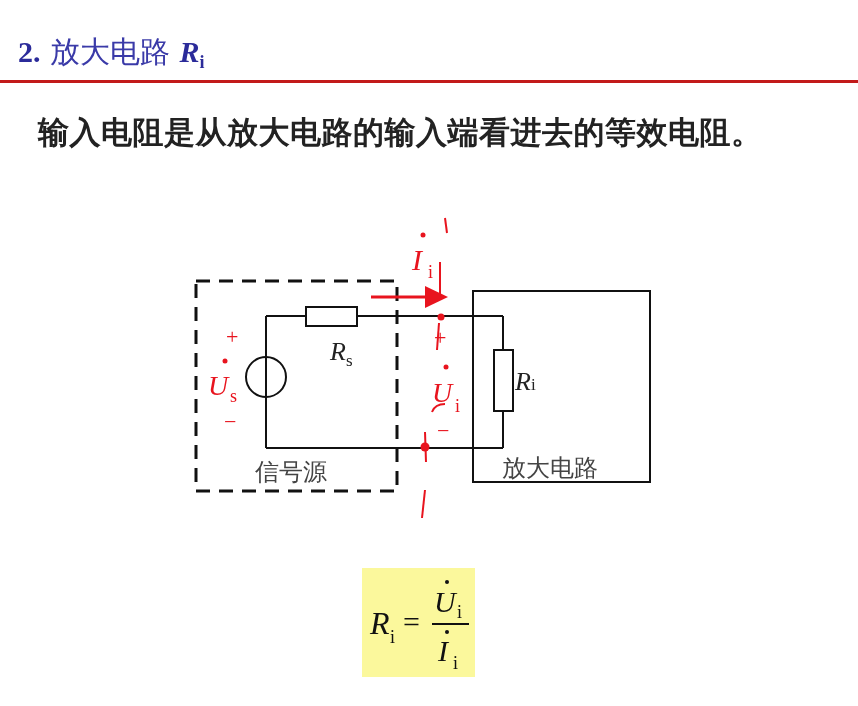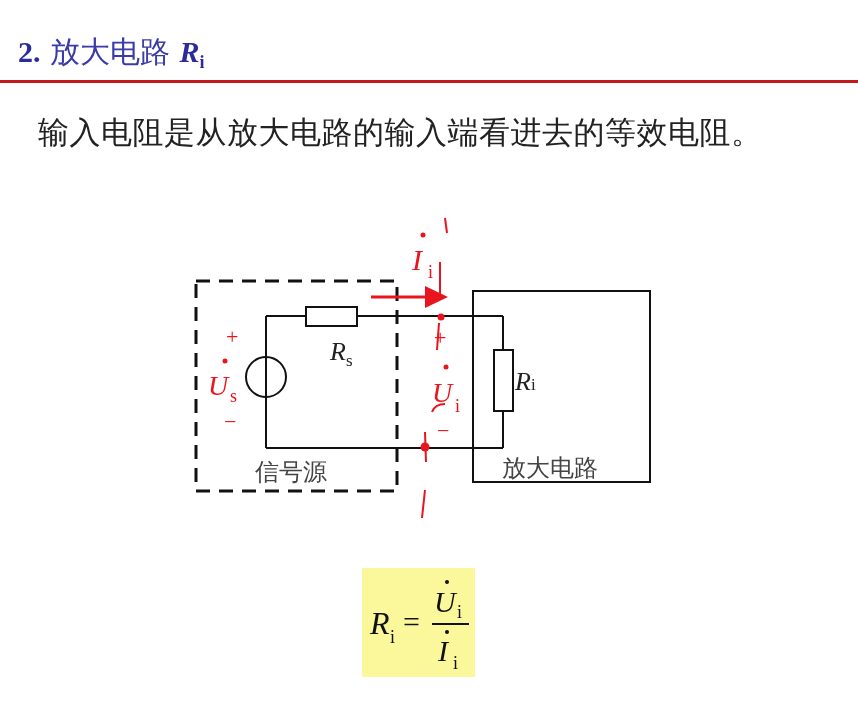--- a/index.html
+++ b/index.html
@@ -2,21 +2,21 @@
 <html><head>
 <meta charset="utf-8">
 <style>
   html, body { margin:0; padding:0; background:#ffffff; }
   body { width:858px; height:706px; position:relative; overflow:hidden; font-family:"DejaVu Sans","Liberation Sans",sans-serif; }
   .title { position:absolute; left:18px; top:32px; font-size:30px; color:#3a3aa8; white-space:nowrap; }
   .title .num { font-family:"Liberation Serif",serif; font-weight:bold; color:#2b2b9a; }
   .title .var { font-family:"Liberation Serif",serif; font-weight:bold; font-style:italic; color:#2b2b9a; }
   .title .sub { font-family:"Liberation Serif",serif; font-size:18px; vertical-align:-6px; color:#2b2b9a; font-weight:bold; }
   .rule { position:absolute; left:0; top:80px; width:858px; height:3px; background:#c21a1a; }
-  .desc { position:absolute; left:38px; top:112px; font-size:31px; color:#222; white-space:nowrap; letter-spacing:0.5px; }
+  .desc { position:absolute; left:38px; top:112px; font-size:31px; color:#222; white-space:nowrap; letter-spacing:0.5px;font-weight:bold; }
   svg.circuit { position:absolute; left:0; top:0; }
   .formula { position:absolute; left:362px; top:568px; width:113px; height:109px; background:#fbf89c; }
 </style>
 </head>
 <body>
 
 <div class="title">
   <span class="num">2.</span>
   <span>放大电路</span>
   <span class="var">R</span><span class="sub">i</span>

